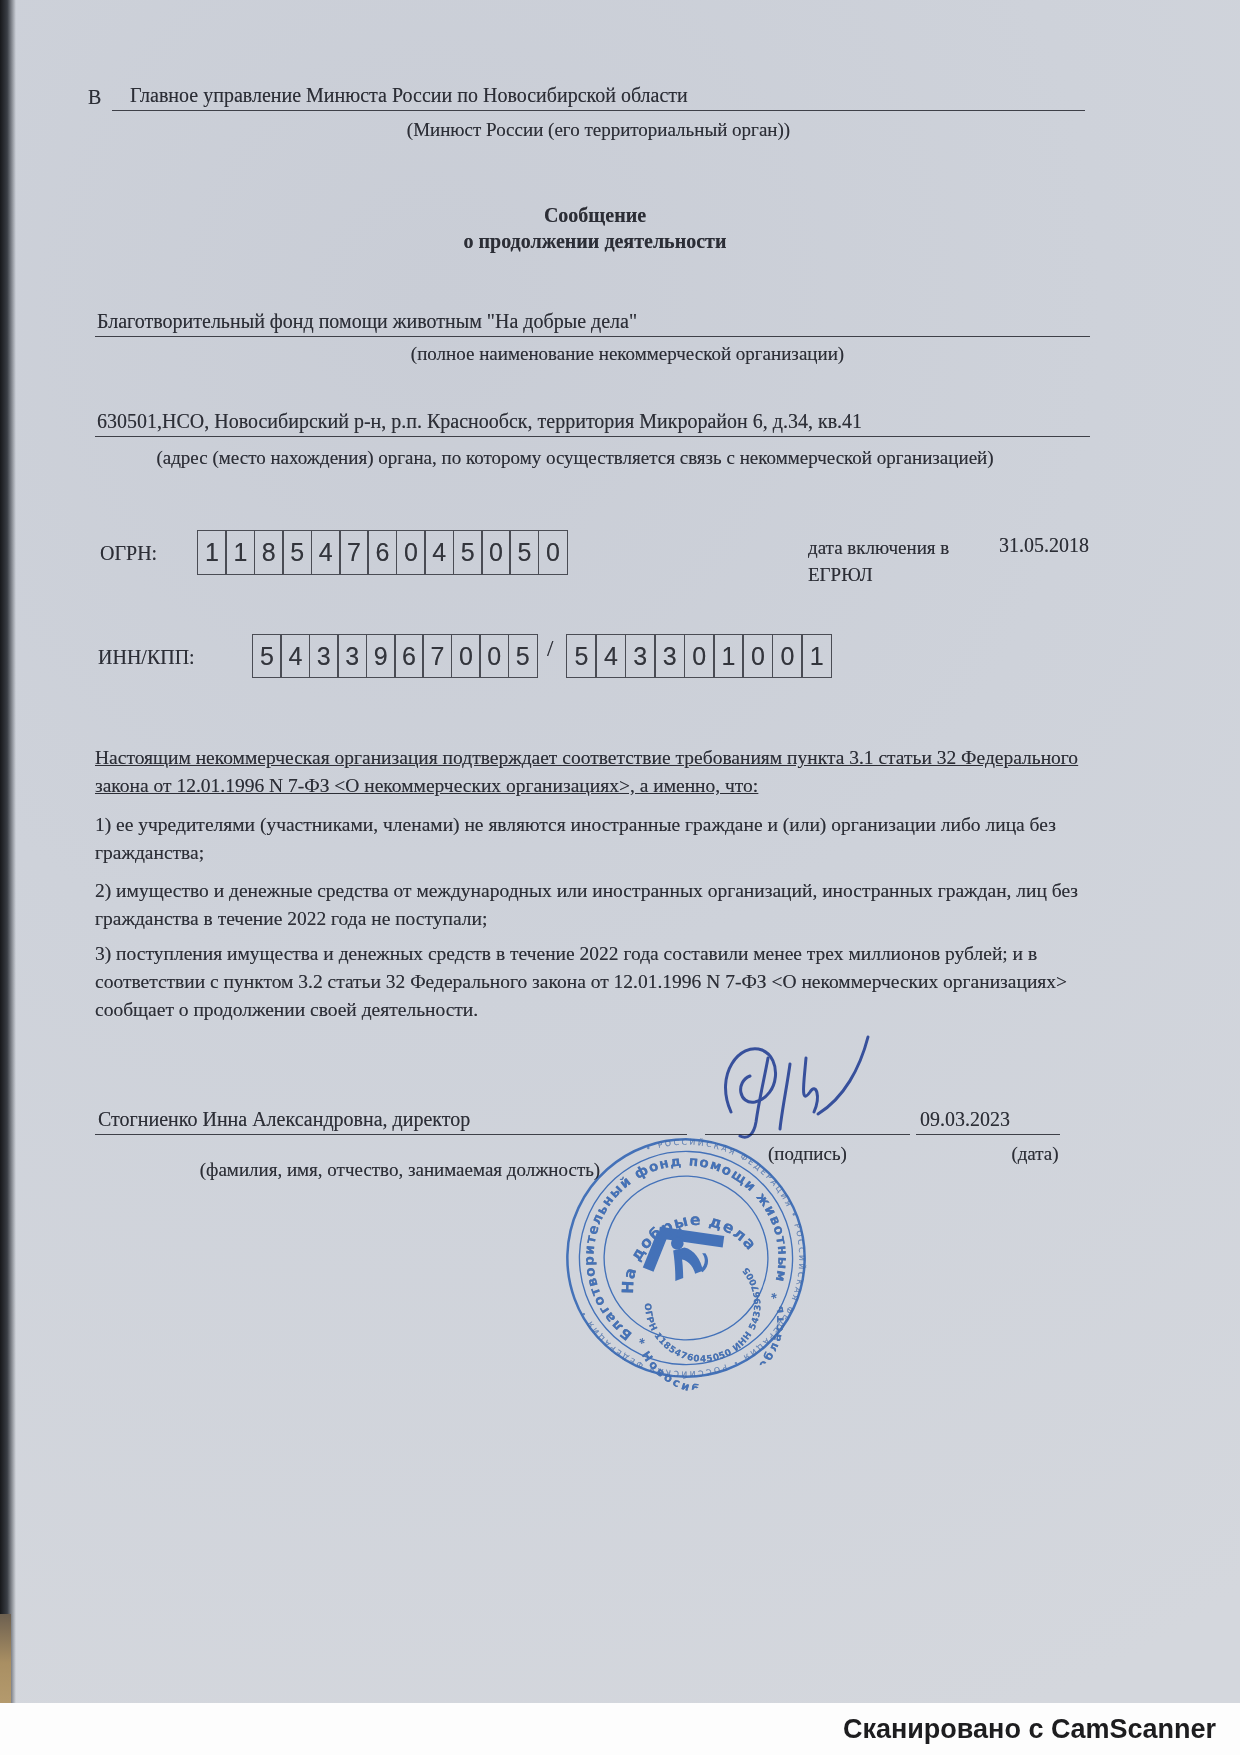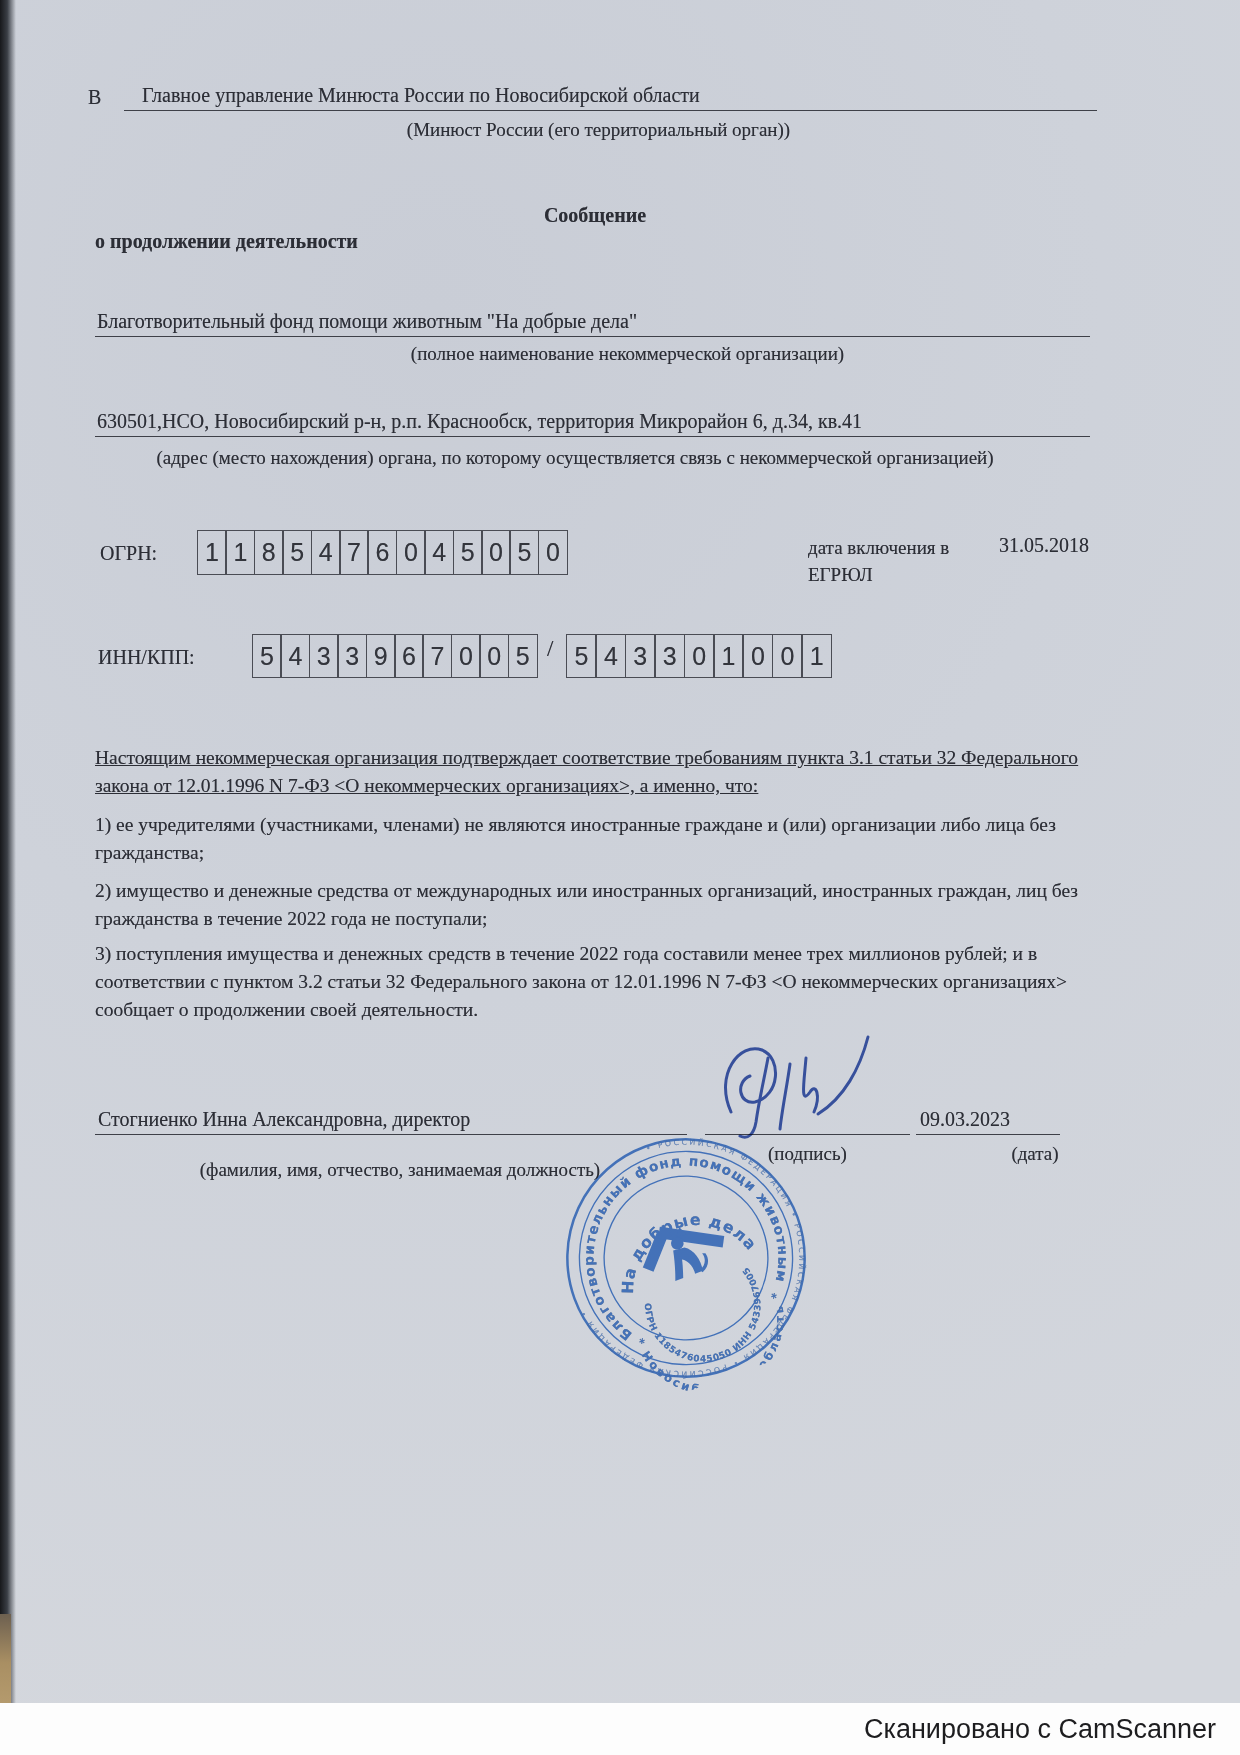--- a/index.html
+++ b/index.html
@@ -16,47 +16,47 @@
   .cells{display:flex;}
   .cell{width:28px;height:42px;border:1.6px solid #4a4c54;margin-right:-1.6px;
         display:flex;align-items:center;justify-content:center;
         font-family:"Liberation Sans",sans-serif;font-size:25px;color:#33353c;}
   .para{font-size:19.5px;line-height:28px;margin:0 0 10px 0;}
   .edge-shadow{position:absolute;left:0;top:0;width:16px;height:1703px;
         background:linear-gradient(90deg,#17181b 0%,#3a3e45 45%,rgba(130,134,142,0) 100%);}
   .edge-tan{position:absolute;left:0;top:1614px;width:11px;height:89px;
         background:linear-gradient(180deg,#6d6050 0%,#a98f63 55%,#b49a6d 100%);}
   .footer-bar{position:absolute;left:0;top:1703px;width:1240px;height:52px;background:#fdfdfd;
-        display:flex;align-items:center;justify-content:flex-end;}
+        display:flex;align-items:center;justify-content:flex-end;font-weight:bold;}
   .footer-text{font-family:"Liberation Sans",sans-serif;font-size:27px;color:#1d1d1f;
         padding-right:24px;}
   .stamp-wrap{position:absolute;left:560px;top:1132px;width:252px;height:252px;
         transform:rotate(-20deg);opacity:0.88;mix-blend-mode:multiply;}
   .sig-wrap{position:absolute;left:698px;top:1032px;width:205px;height:118px;
         mix-blend-mode:multiply;}
   .st-main{font-family:"DejaVu Sans",sans-serif;font-weight:bold;font-size:13px;letter-spacing:1px;fill:#3b79d2;}
   .st-inner{font-family:"DejaVu Sans",sans-serif;font-weight:bold;font-size:15px;letter-spacing:1px;fill:#3b79d2;}
   .st-ogrn{font-family:"DejaVu Sans",sans-serif;font-weight:bold;font-size:8.5px;letter-spacing:0.6px;fill:#3b79d2;}
   .st-region{font-family:"DejaVu Sans",sans-serif;font-weight:bold;font-size:11px;letter-spacing:2.5px;fill:#3b79d2;}
   .st-small{font-family:"DejaVu Sans",sans-serif;font-size:7.5px;letter-spacing:2.2px;fill:#3b79d2;opacity:0.75;}
 </style>
 </head>
 <body>
 
 <div class="page">
   <div class="paper">
 
     <span class="abs t20" style="left:88px;top:84px;">В</span>
-    <div class="abs uline t20" style="left:124px;top:82px;width:973px;height:28px;font-family:Liberation Serif, serif;">
+    <div class="abs uline t20" style="left:112px;top:82px;width:973px;height:28px;font-family:Liberation Serif, serif;">
       <span style="padding-left:18px;">Главное управление Минюста России по Новосибирской области</span>
     </div>
     <div class="abs cap" style="left:112px;top:118px;width:973px;">(Минюст России (его территориальный орган))</div>
 
     <div class="abs t20 bold" style="left:95px;top:202px;width:1000px;text-align:center;">Сообщение</div>
-    <div class="abs t20 bold" style="left:95px;top:228px;width:1000px;">о продолжении деятельности</div>
+    <div class="abs t20 bold" style="left:95px;top:228px;width:1000px;text-align:center;">о продолжении деятельности</div>
 
     <div class="abs uline t20" style="left:95px;top:308px;width:995px;height:28px;">
       <span style="padding-left:2px;">Благотворительный фонд помощи животным "На добрые дела"</span>
     </div>
     <div class="abs cap" style="left:130px;top:342px;width:995px;">(полное наименование некоммерческой организации)</div>
 
     <div class="abs uline t20" style="left:95px;top:408px;width:995px;height:28px;">
       <span style="padding-left:2px;">630501,НСО, Новосибирский р-н, р.п. Краснообск, территория Микрорайон 6, д.34, кв.41</span>
     </div>
     <div class="abs cap" style="left:80px;top:446px;width:990px;">(адрес (место нахождения) органа, по которому осуществляется связь с некоммерческой организацией)</div>

